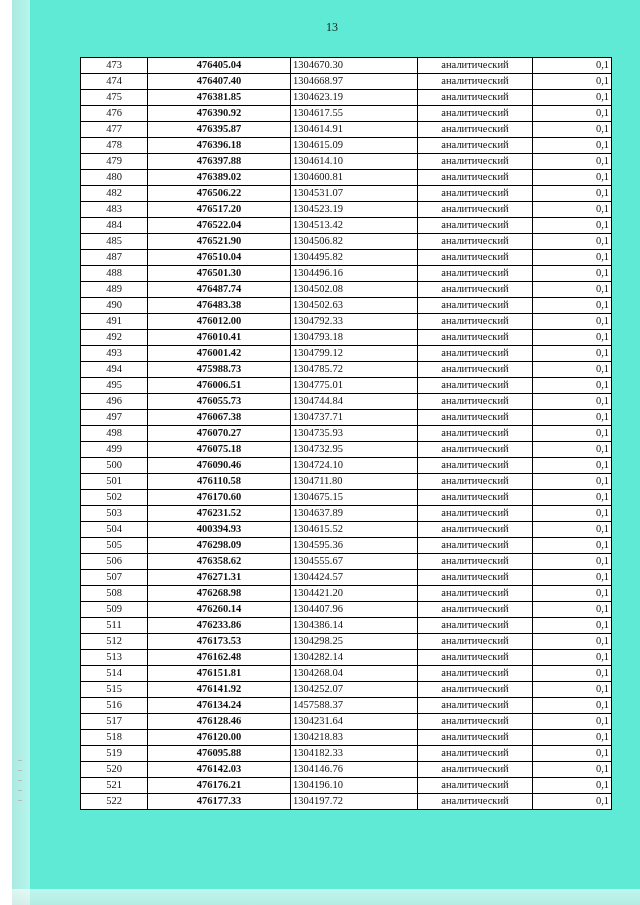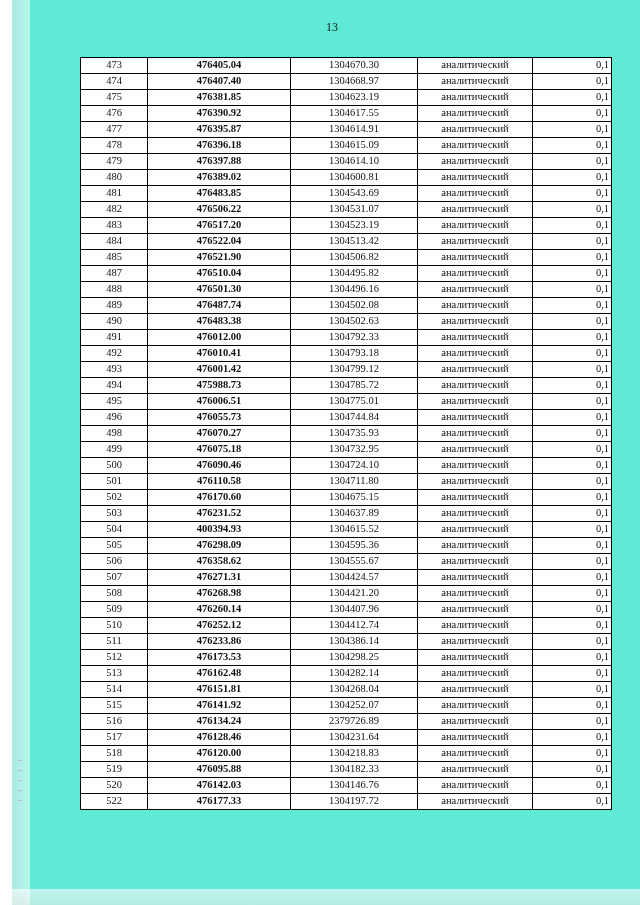--- a/index.html
+++ b/index.html
@@ -60,21 +60,20 @@
     width: 62px;
     text-align: center;
   }
   td.c-x {
     width: 138px;
     text-align: center;
     font-weight: bold;
   }
   td.c-y {
     width: 122px;
-    text-align: center;
   }
   td.c-method {
     width: 110px;
     text-align: center;
     font-size: 10px;
   }
   td.c-acc {
     width: 74px;
     text-align: right;
   }
@@ -173,27 +172,20 @@
             <td class="c-acc">0,1</td>
           </tr>
           <tr>
             <td class="c-num">480</td>
             <td class="c-x">476389.02</td>
             <td class="c-y">1304600.81</td>
             <td class="c-method">аналитический</td>
             <td class="c-acc">0,1</td>
           </tr>
           <tr>
-            <td class="c-num">481</td>
-            <td class="c-x">476483.85</td>
-            <td class="c-y">1304543.69</td>
-            <td class="c-method">аналитический</td>
-            <td class="c-acc">0,1</td>
-          </tr>
-          <tr>
             <td class="c-num">482</td>
             <td class="c-x">476506.22</td>
             <td class="c-y">1304531.07</td>
             <td class="c-method">аналитический</td>
             <td class="c-acc">0,1</td>
           </tr>
           <tr>
             <td class="c-num">483</td>
             <td class="c-x">476517.20</td>
             <td class="c-y">1304523.19</td>
@@ -278,20 +270,27 @@
             <td class="c-acc">0,1</td>
           </tr>
           <tr>
             <td class="c-num">496</td>
             <td class="c-x">476055.73</td>
             <td class="c-y">1304744.84</td>
             <td class="c-method">аналитический</td>
             <td class="c-acc">0,1</td>
           </tr>
           <tr>
+            <td class="c-num">497</td>
+            <td class="c-x">476067.38</td>
+            <td class="c-y">1304737.71</td>
+            <td class="c-method">аналитический</td>
+            <td class="c-acc">0,1</td>
+          </tr>
+          <tr>
             <td class="c-num">498</td>
             <td class="c-x">476070.27</td>
             <td class="c-y">1304735.93</td>
             <td class="c-method">аналитический</td>
             <td class="c-acc">0,1</td>
           </tr>
           <tr>
             <td class="c-num">499</td>
             <td class="c-x">476075.18</td>
             <td class="c-y">1304732.95</td>
@@ -362,27 +361,20 @@
             <td class="c-acc">0,1</td>
           </tr>
           <tr>
             <td class="c-num">509</td>
             <td class="c-x">476260.14</td>
             <td class="c-y">1304407.96</td>
             <td class="c-method">аналитический</td>
             <td class="c-acc">0,1</td>
           </tr>
           <tr>
-            <td class="c-num">510</td>
-            <td class="c-x">476252.12</td>
-            <td class="c-y">1304412.74</td>
-            <td class="c-method">аналитический</td>
-            <td class="c-acc">0,1</td>
-          </tr>
-          <tr>
             <td class="c-num">511</td>
             <td class="c-x">476233.86</td>
             <td class="c-y">1304386.14</td>
             <td class="c-method">аналитический</td>
             <td class="c-acc">0,1</td>
           </tr>
           <tr>
             <td class="c-num">512</td>
             <td class="c-x">476173.53</td>
             <td class="c-y">1304298.25</td>
@@ -406,21 +398,21 @@
           <tr>
             <td class="c-num">515</td>
             <td class="c-x">476141.92</td>
             <td class="c-y">1304252.07</td>
             <td class="c-method">аналитический</td>
             <td class="c-acc">0,1</td>
           </tr>
           <tr>
             <td class="c-num">516</td>
             <td class="c-x">476134.24</td>
-            <td class="c-y">2379726.89</td>
+            <td class="c-y">1457588.37</td>
             <td class="c-method">аналитический</td>
             <td class="c-acc">0,1</td>
           </tr>
           <tr>
             <td class="c-num">517</td>
             <td class="c-x">476128.46</td>
             <td class="c-y">1304231.64</td>
             <td class="c-method">аналитический</td>
             <td class="c-acc">0,1</td>
           </tr>
@@ -435,20 +427,27 @@
             <td class="c-num">519</td>
             <td class="c-x">476095.88</td>
             <td class="c-y">1304182.33</td>
             <td class="c-method">аналитический</td>
             <td class="c-acc">0,1</td>
           </tr>
           <tr>
             <td class="c-num">520</td>
             <td class="c-x">476142.03</td>
             <td class="c-y">1304146.76</td>
+            <td class="c-method">аналитический</td>
+            <td class="c-acc">0,1</td>
+          </tr>
+          <tr>
+            <td class="c-num">521</td>
+            <td class="c-x">476176.21</td>
+            <td class="c-y">1304196.10</td>
             <td class="c-method">аналитический</td>
             <td class="c-acc">0,1</td>
           </tr>
           <tr>
             <td class="c-num">522</td>
             <td class="c-x">476177.33</td>
             <td class="c-y">1304197.72</td>
             <td class="c-method">аналитический</td>
             <td class="c-acc">0,1</td>
           </tr>

